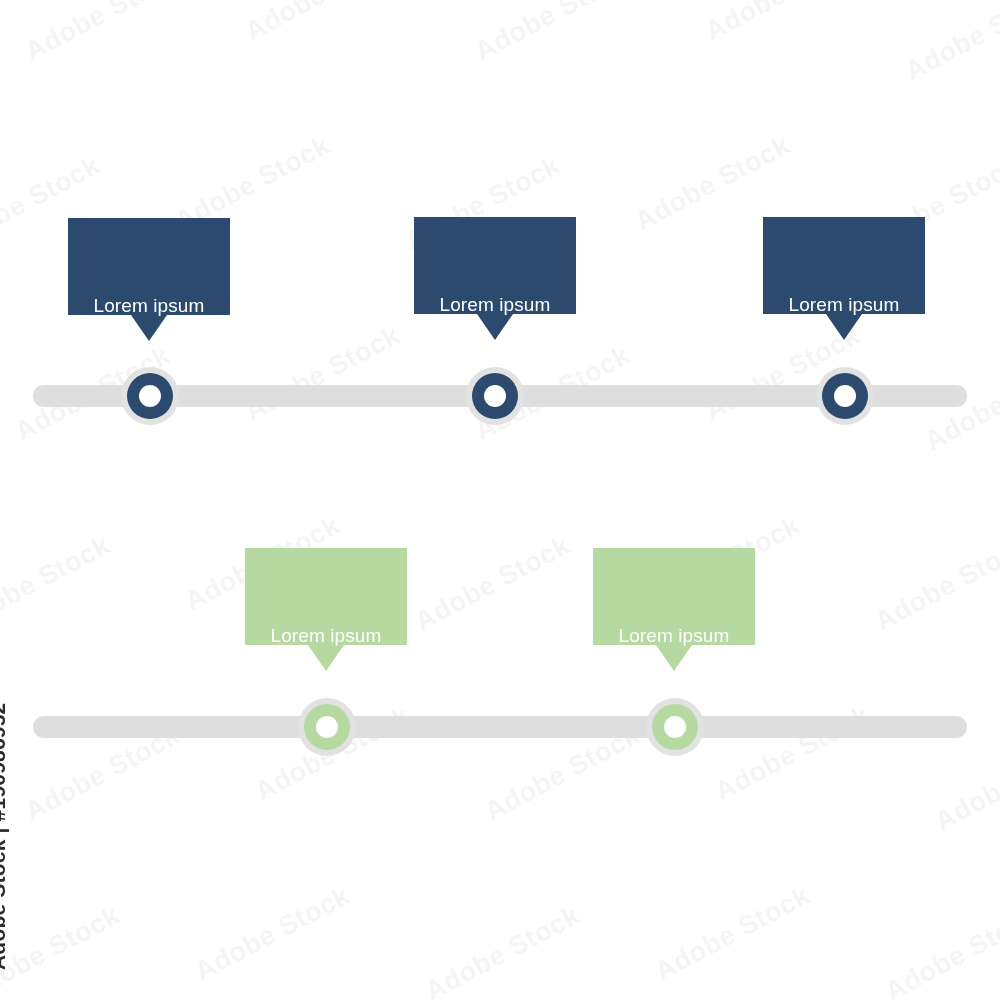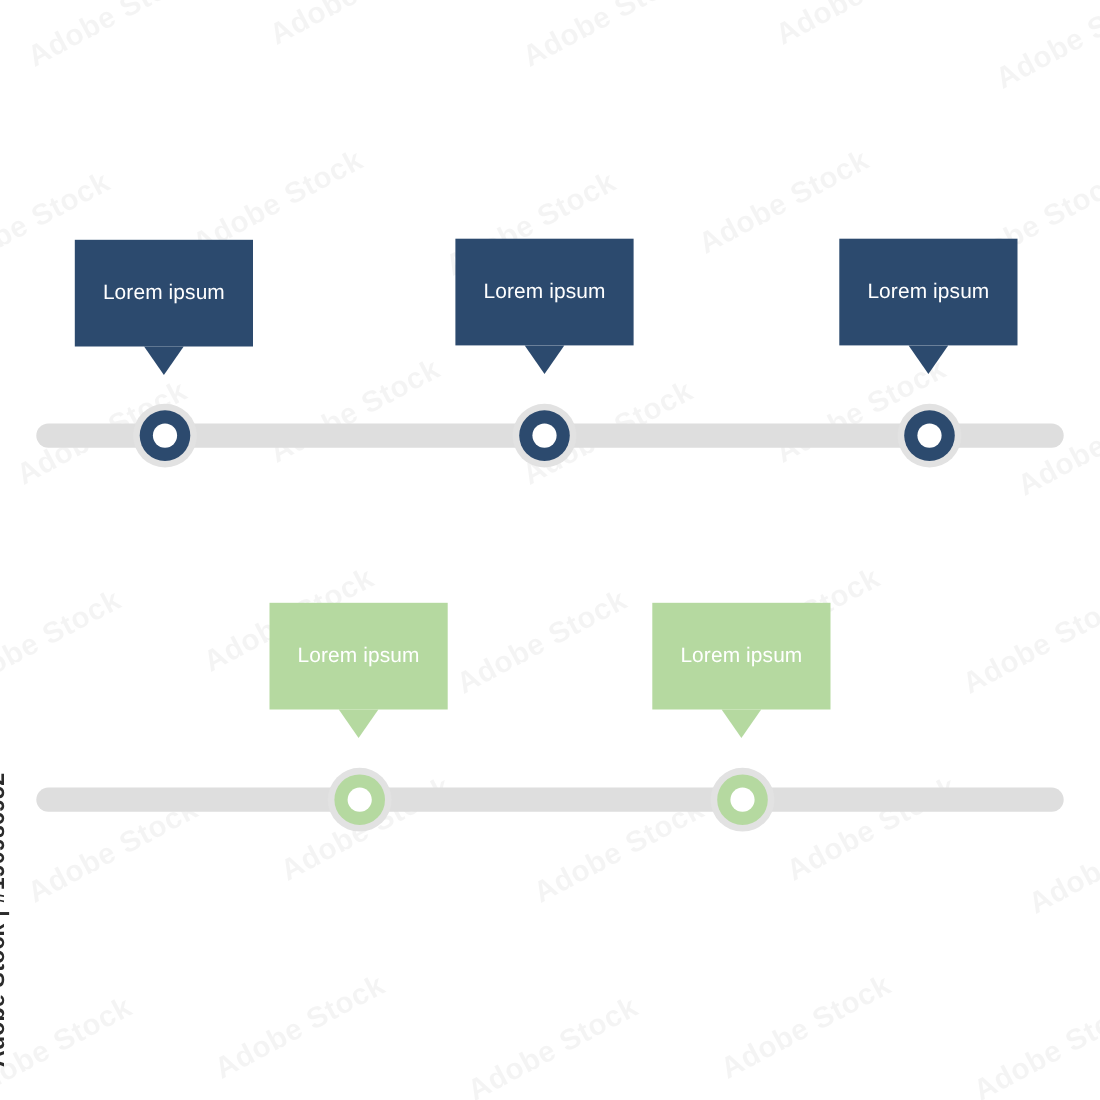--- a/index.html
+++ b/index.html
@@ -30,21 +30,21 @@
     height: 22px;
     border-radius: 11px;
     background: #dedede;
   }
 
   
   .callout {
     position: absolute;
     box-sizing: border-box;
     display: flex;
-    align-items: center;
+    align-items: flex-end;
     justify-content: center;
   }
   .callout .callout-body {
     position: absolute;
     left: 0;
     top: 0;
     width: 100%;
     height: 100%;
   }
   .callout .callout-tail {

